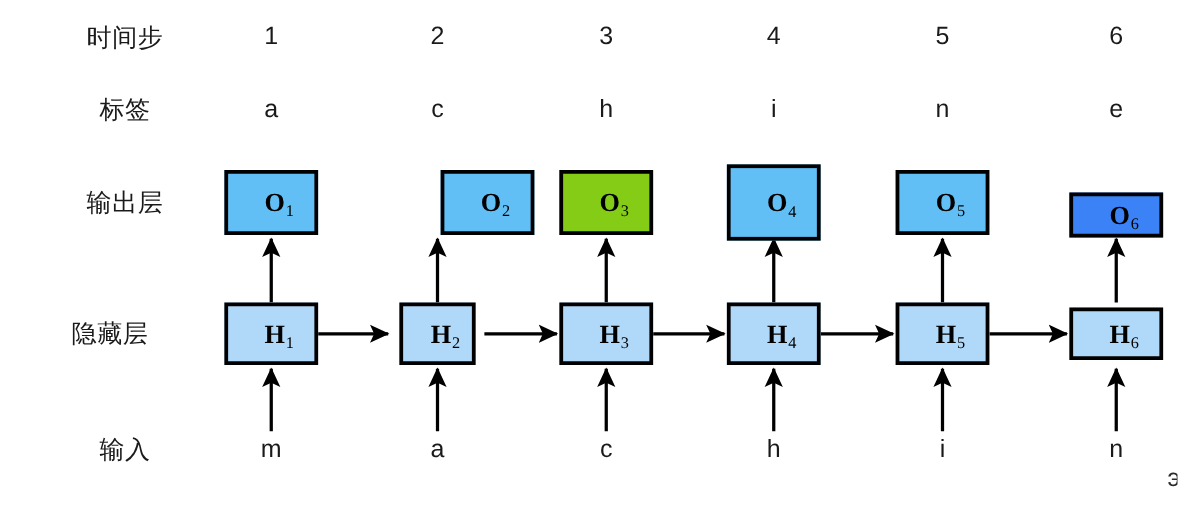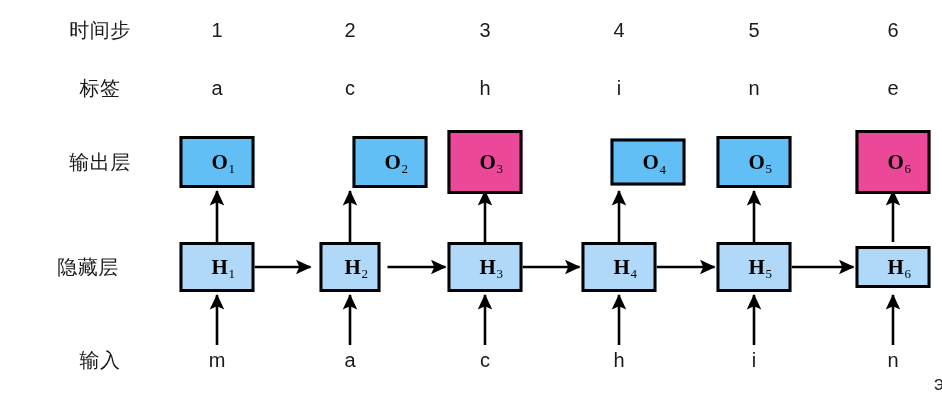--- a/index.html
+++ b/index.html
@@ -137,30 +137,30 @@
       <div class="col-text" style="left: 754px; top: 88px;">n</div>
       <div class="col-text" style="left: 893px; top: 88px;">e</div>
     </div>
   <div id="output-layer">
       <div class="node-box" style="left: 217px; top: 162px; width: 75px; height: 52px; background: rgb(98, 191, 245); border-color: rgb(0, 0, 0);">
         <span class="node-label"><span>O</span><sub>1</sub></span>
       </div>
       <div class="node-box" style="left: 350px; top: 162px; width: 75px; height: 52px; background: rgb(98, 191, 245); border-color: rgb(0, 0, 0); margin-left: 40px;">
         <span class="node-label"><span>O</span><sub>2</sub></span>
       </div>
-      <div class="node-box" style="left: 485px; top: 162px; width: 75px; height: 64px; background: #ec4899; border-color: rgb(0, 0, 0);">
+      <div class="node-box" style="left: 485px; top: 162px; width: 75px; height: 52px; background: #84cc16; border-color: rgb(0, 0, 0);">
         <span class="node-label"><span>O</span><sub>3</sub></span>
       </div>
-      <div class="node-box" style="left: 648px; top: 162px; width: 75px; height: 47px; background: rgb(98, 191, 245); border-color: rgb(0, 0, 0);">
+      <div class="node-box" style="left: 619px; top: 162px; width: 75px; height: 61px; background: rgb(98, 191, 245); border-color: rgb(0, 0, 0);">
         <span class="node-label"><span>O</span><sub>4</sub></span>
       </div>
       <div class="node-box" style="left: 754px; top: 162px; width: 75px; height: 52px; background: rgb(98, 191, 245); border-color: rgb(0, 0, 0);">
         <span class="node-label"><span>O</span><sub>5</sub></span>
       </div>
-      <div class="node-box" style="left: 893px; top: 162px; width: 75px; height: 64px; background: #ec4899; border-color: rgb(0, 0, 0);">
+      <div class="node-box" style="left: 893px; top: 172px; width: 75px; height: 36px; background: #3b82f6; border-color: rgb(0, 0, 0);">
         <span class="node-label"><span>O</span><sub>6</sub></span>
       </div>
     </div>
   <div id="hidden-layer">
       <div class="node-box" style="left: 217px; top: 267px; width: 75px; height: 50px; background: rgb(176, 216, 248); border-color: rgb(0, 0, 0);">
         <span class="node-label"><span>H</span><sub>1</sub></span>
       </div>
       <div class="node-box" style="left: 350px; top: 267px; width: 61px; height: 50px; background: rgb(176, 216, 248); border-color: rgb(0, 0, 0);">
         <span class="node-label"><span>H</span><sub>2</sub></span>
       </div>

